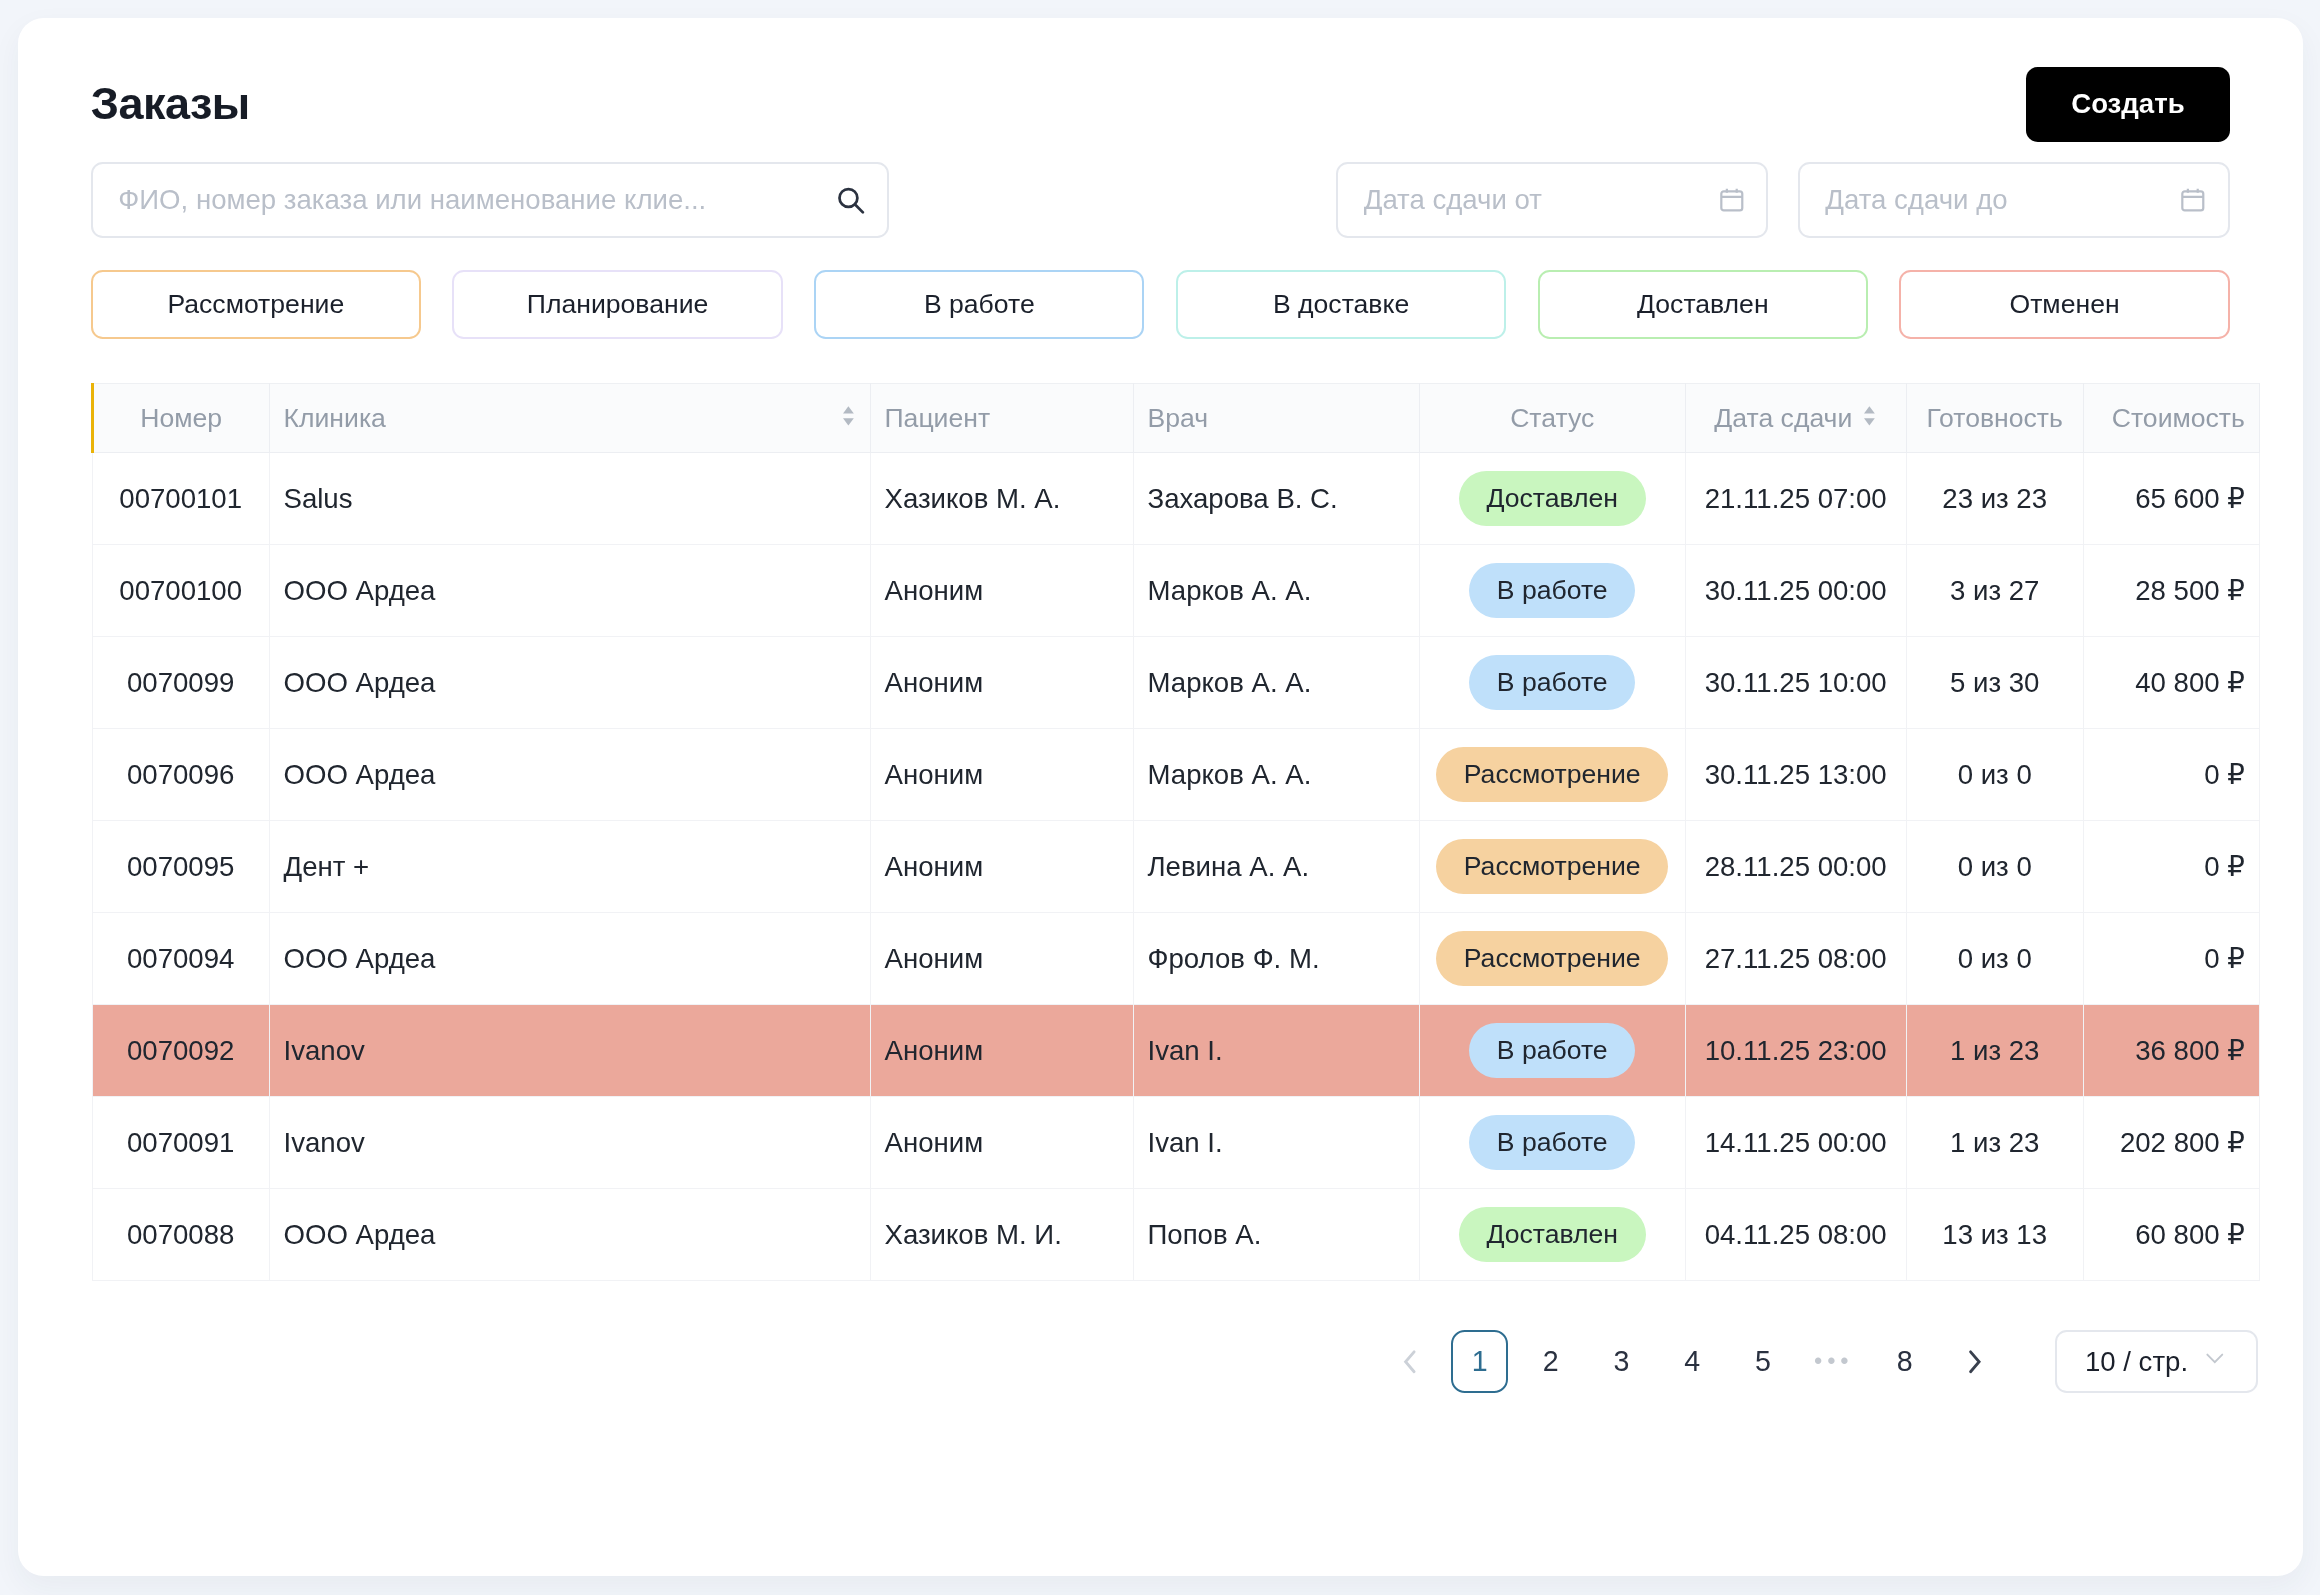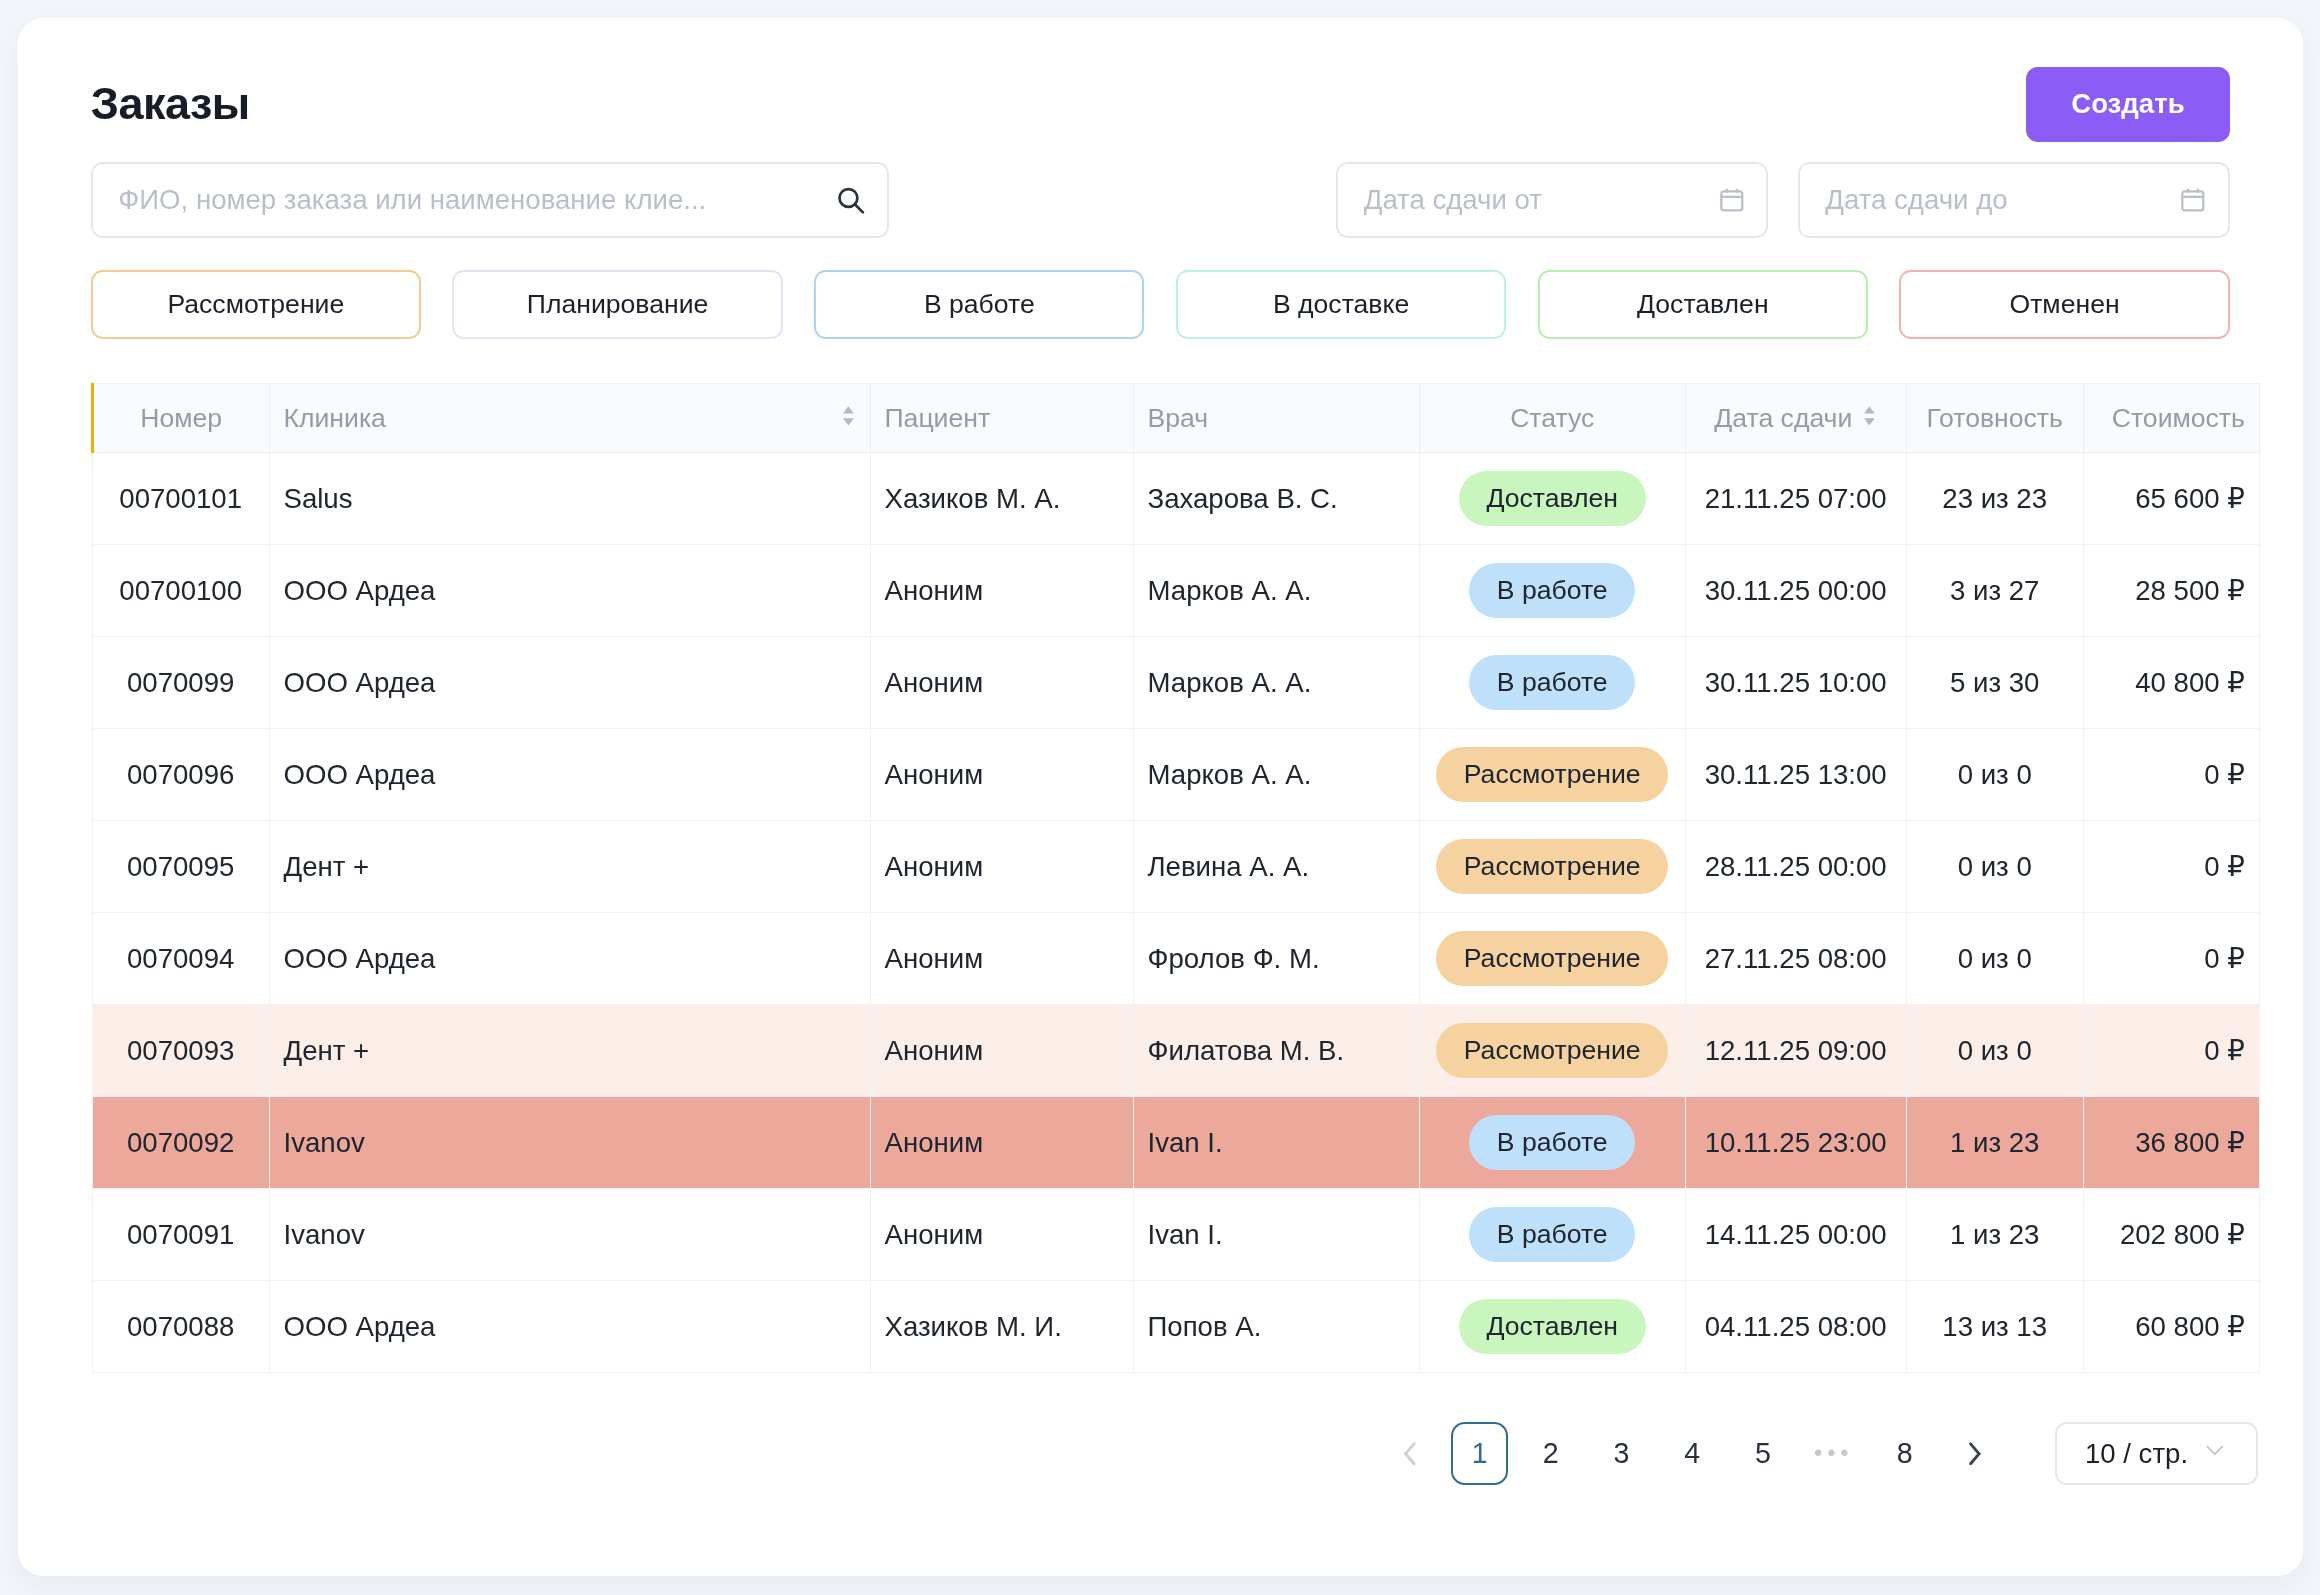--- a/index.html
+++ b/index.html
@@ -16,21 +16,21 @@
     background: #ffffff;
     border-radius: 25.6px;
     padding: 39px 73px 0;
     box-shadow: 0 11.8px 29.6px rgba(40,55,80,0.05);
   }
   
   .title-row { display: flex; align-items: center; justify-content: space-between; height: 95px; }
   .page-title { font-size: 45px; font-weight: 700; letter-spacing: -0.5px; color: #171c26; }
   .create-btn {
     height: 75px; padding: 0 45px;
-    background: #8b5cf6; color: #ffffff;
+    background: #000000; color: #ffffff;
     border: none; border-radius: 11.8px;
     font-size: 27.6px; font-weight: 600;
     font-family: inherit; cursor: pointer;
   }
   
   .filter-row { display: flex; align-items: center; margin-top: 9.9px; }
   .input-wrap { position: relative; }
   .text-input {
     height: 76px; width: 100%;
     border: 2px solid #e4e7ed; border-radius: 11.8px;
@@ -281,32 +281,20 @@
     <td>ООО Ардеа</td>
     <td>Аноним</td>
     <td>Фролов Ф. М.</td>
     <td class="td-center">
       <span class="pill" style="background: rgb(246, 210, 160);">Рассмотрение</span>
     </td>
     <td class="td-center">27.11.25 08:00</td>
     <td class="td-center">0 из 0</td>
     <td class="td-right">0 ₽</td>
   </tr>
-        <tr style="background: rgb(252, 239, 233);">
-    <td>0070093</td>
-    <td>Дент +</td>
-    <td>Аноним</td>
-    <td>Филатова М. В.</td>
-    <td class="td-center">
-      <span class="pill" style="background: rgb(246, 210, 160);">Рассмотрение</span>
-    </td>
-    <td class="td-center">12.11.25 09:00</td>
-    <td class="td-center">0 из 0</td>
-    <td class="td-right">0 ₽</td>
-  </tr>
         <tr style="background: rgb(235, 168, 155); border-radius: 30px;">
     <td>0070092</td>
     <td>Ivanov</td>
     <td>Аноним</td>
     <td>Ivan I.</td>
     <td class="td-center">
       <span class="pill" style="background: rgb(191, 224, 250);">В работе</span>
     </td>
     <td class="td-center">10.11.25 23:00</td>
     <td class="td-center">1 из 23</td>

